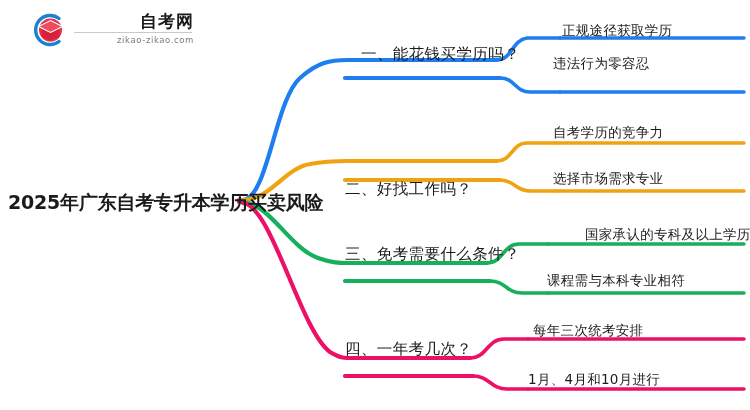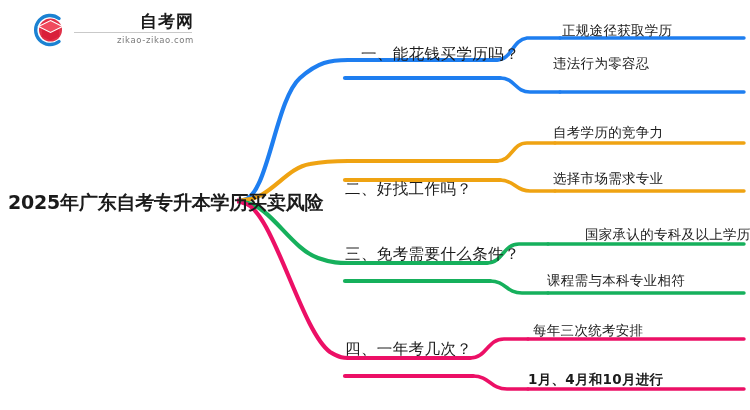--- a/index.html
+++ b/index.html
@@ -108,21 +108,21 @@
   .branch-4 { left: 345px; top: 339px; }
 
   
   .leaf-1-1 { left: 562px; top: 22px; }
   .leaf-1-2 { left: 553px; top: 55px; text-align: right; }
   .leaf-2-1 { left: 553px; top: 124px; }
   .leaf-2-2 { left: 553px; top: 170px; }
   .leaf-3-1 { left: 585px; top: 226px; }
   .leaf-3-2 { left: 547px; top: 272px; }
   .leaf-4-1 { left: 533px; top: 322px; }
-  .leaf-4-2 { left: 528px; top: 371px; font-weight: bold; }
+  .leaf-4-2 { left: 528px; top: 371px; }
 </style>
 </head>
 <body>
 
 <div id="mindmap-root">
 
   <div class="logo-block">
     <svg class="logo-mark" viewBox="0 0 40 36">
       <path d="M31 6.5 A14.5 14.5 0 1 0 31 29.5" fill="none" stroke="#1b82d2" stroke-width="3.4" stroke-linecap="round"></path>
       <circle cx="22.5" cy="18" r="11.5" fill="#e03048"></circle>

